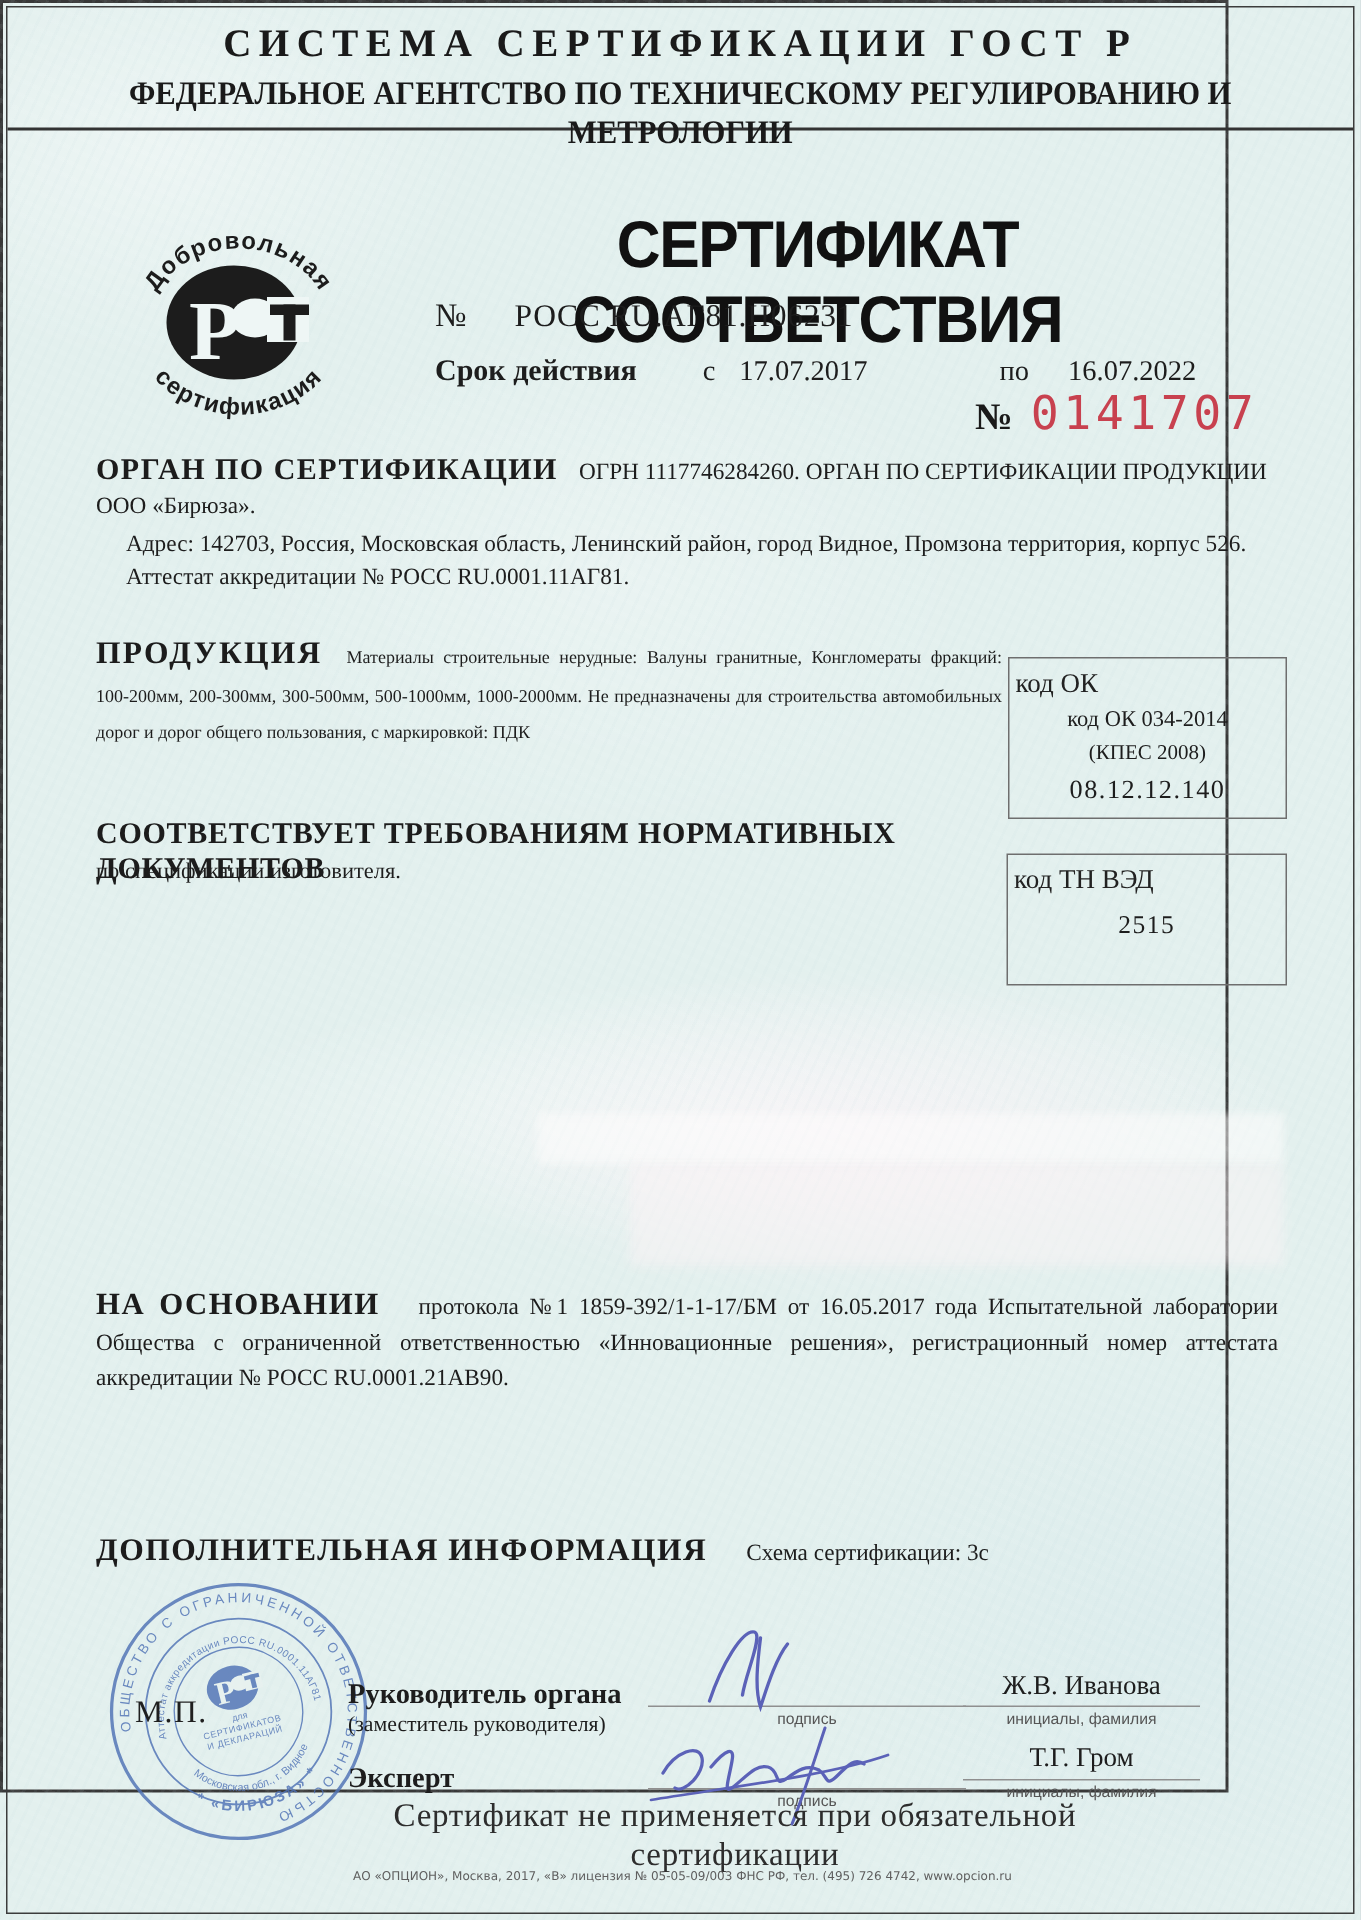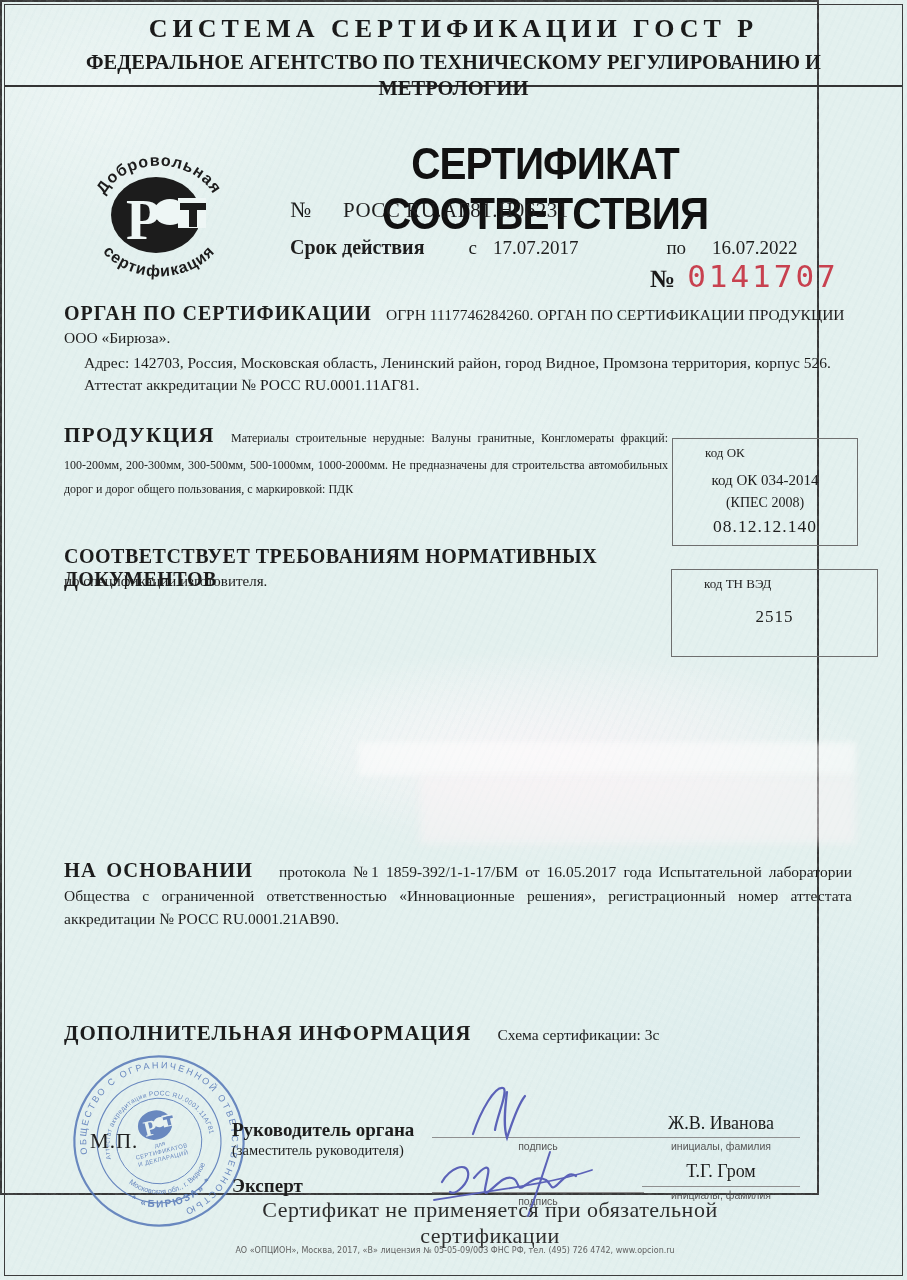--- a/index.html
+++ b/index.html
@@ -41,27 +41,27 @@
   .sec-head{font-weight:700;letter-spacing:1px;color:#1c1c1c;}
   .org{left:64px;top:299px;width:794px;line-height:1.4;}
   .org .sec-head{font-size:20px;}
   .org .intro{font-size:15.5px;margin-left:10px;}
   .org .lines{padding-left:20px;font-size:15.5px;margin-top:3px;}
   .product{left:64px;top:420px;width:604px;text-align:justify;line-height:1.5;}
   .product .sec-head{font-size:21px;letter-spacing:1.5px;margin-right:16px;}
   .product .txt{font-size:12px;}
   .codebox{border:1.3px solid #6e6e6e;}
   .box-ok{left:672px;top:438px;width:184px;height:106px;}
-  .box-lbl{position:absolute;left:32px;top:6px;font-size:13px;color:#222;}
+  .box-lbl{position:absolute;left:4px;top:6px;font-size:18px;color:#222;}
   .ok1{position:absolute;left:0;right:0;top:33px;text-align:center;font-size:15px;}
   .ok2{position:absolute;left:0;right:0;top:56px;text-align:center;font-size:14px;}
   .ok3{position:absolute;left:0;right:0;top:77px;text-align:center;font-size:17.5px;letter-spacing:1px;}
   .conf-h{left:64px;top:545px;font-size:20px;letter-spacing:.5px;width:640px;}
   .conf-t{left:64px;top:573px;font-size:15px;}
-  .box-tnved{left:671px;top:569px;width:185px;height:86px;padding-left:20px;}
+  .box-tnved{left:671px;top:569px;width:185px;height:86px;}
   .tnved-v{position:absolute;left:0;right:0;top:37px;text-align:center;font-size:17px;letter-spacing:1px;}
   .strip1{left:358px;top:742px;width:498px;height:34px;background:rgba(255,253,253,.5);filter:blur(3px);}
   .strip2{left:420px;top:776px;width:436px;height:68px;background:rgba(252,243,247,.45);filter:blur(4px);}
   .basis{left:64px;top:856px;width:788px;text-align:justify;line-height:1.42;}
   .basis .sec-head{font-size:20.5px;margin-right:26px;}
   .basis .txt{font-size:15.5px;}
   .addinfo{left:64px;top:1021px;width:700px;}
   .addinfo .sec-head{font-size:21px;}
   .addinfo .txt{font-size:15.5px;margin-left:26px;}
   .stamp{left:68px;top:1050px;width:182px;height:182px;opacity:.82;transform:rotate(-14deg);}

